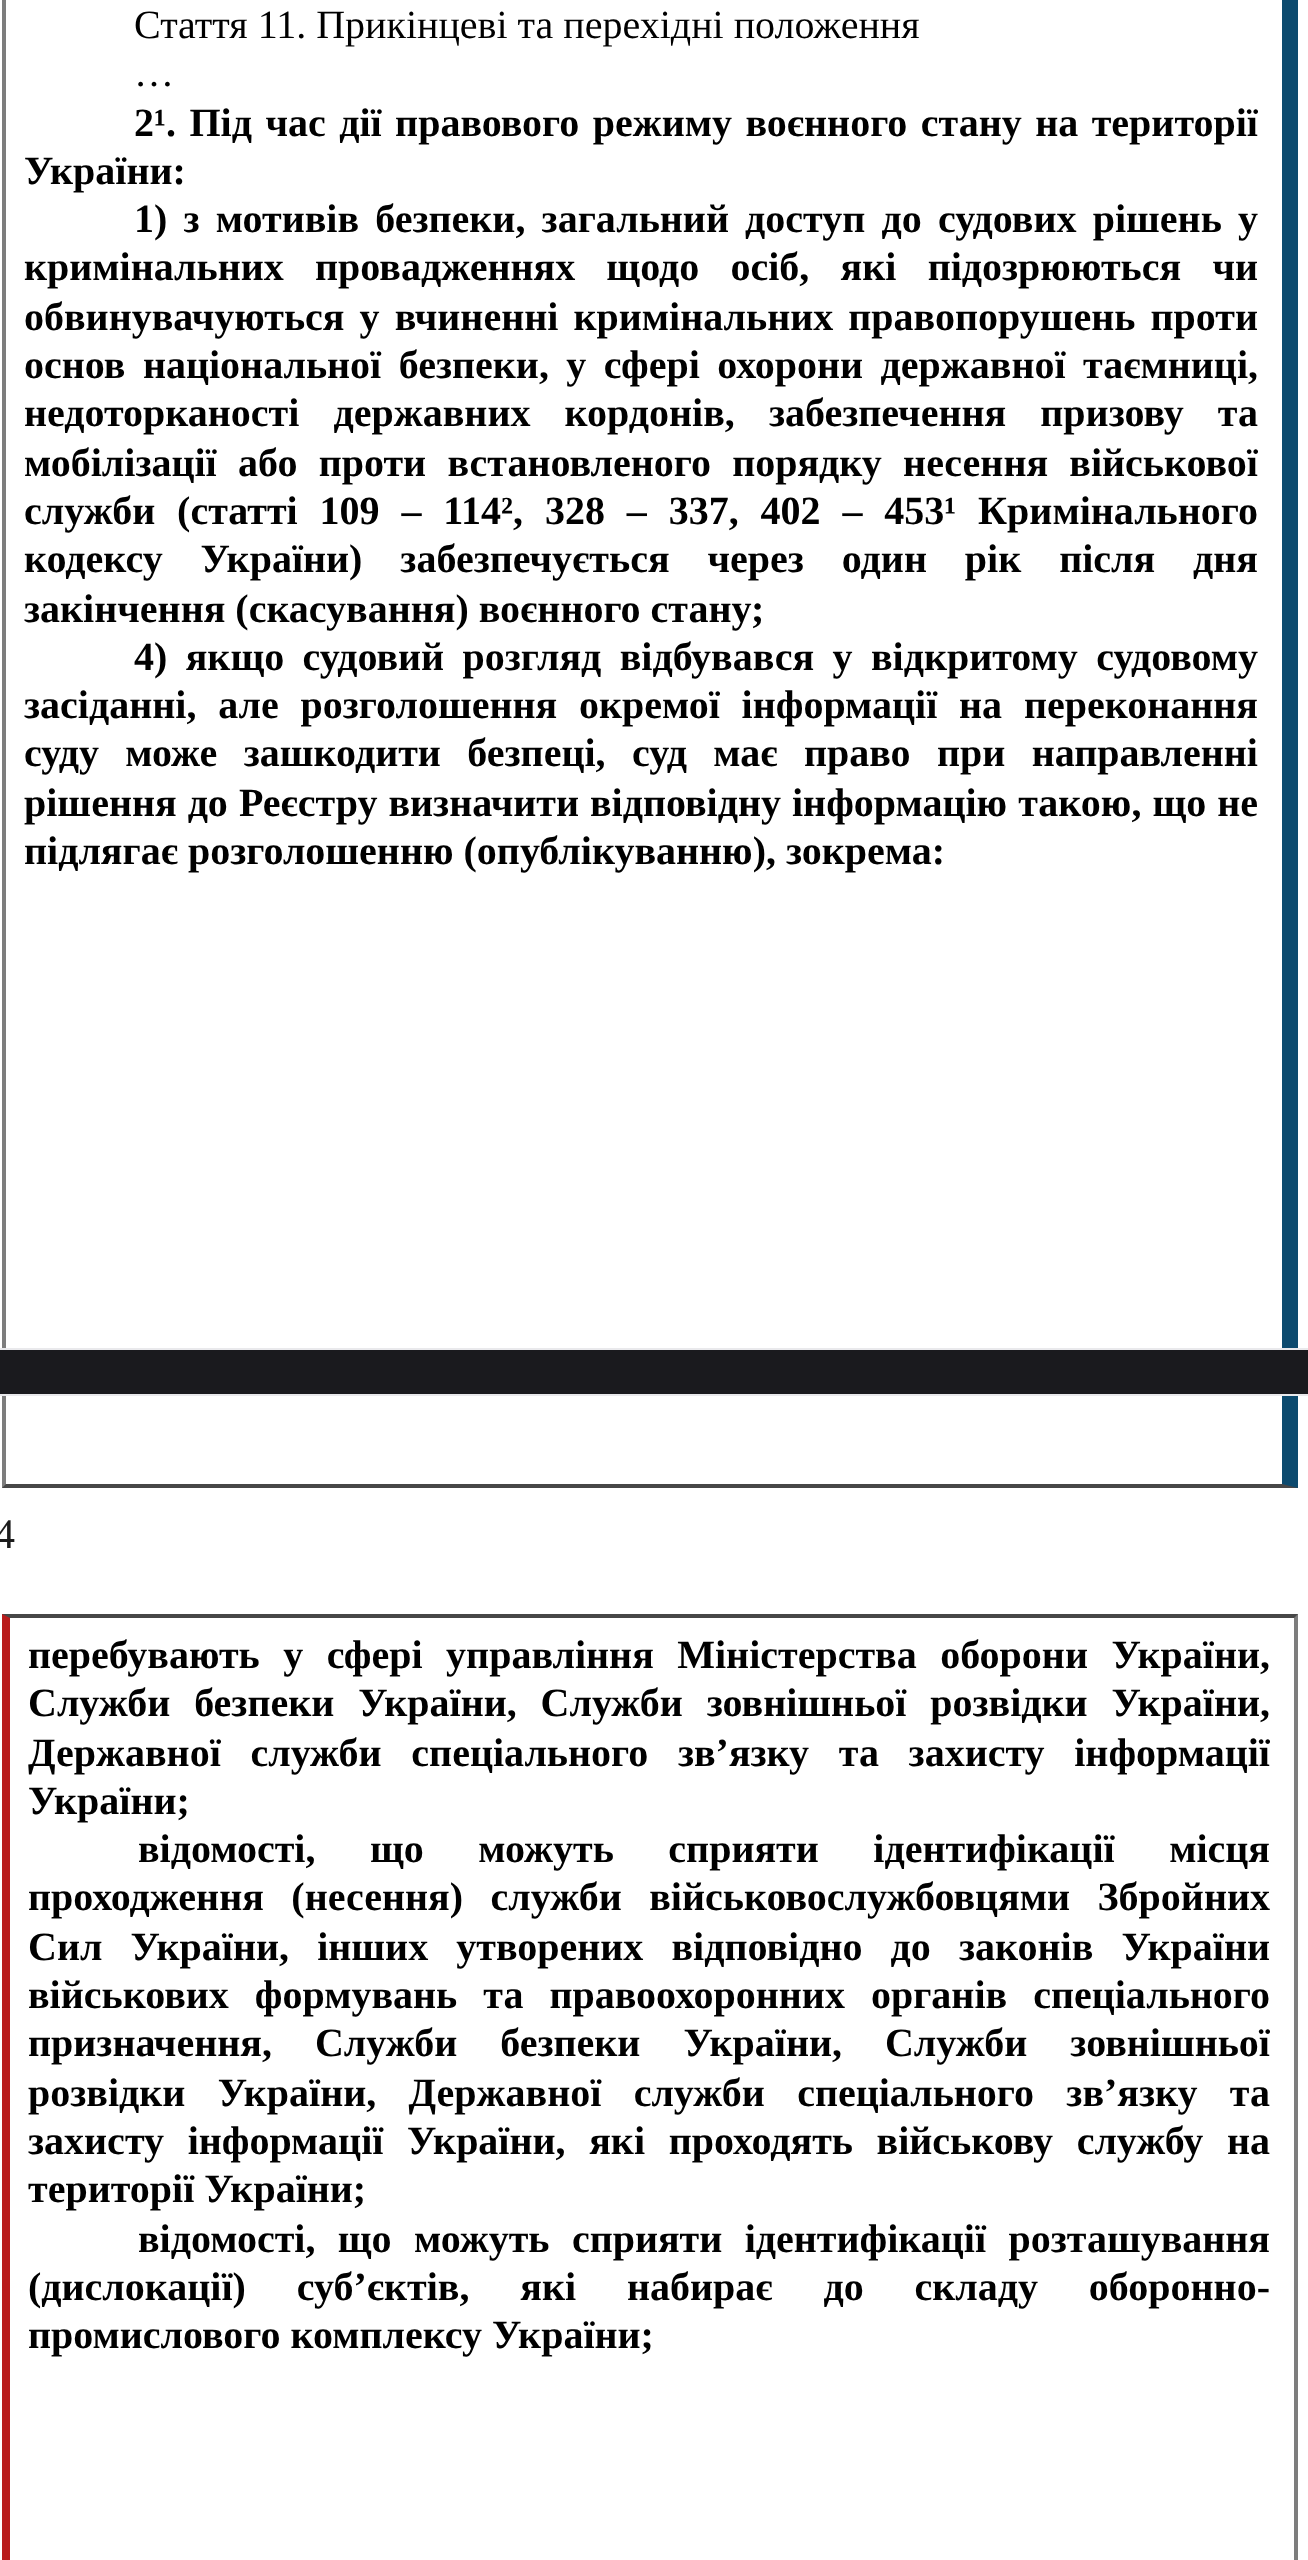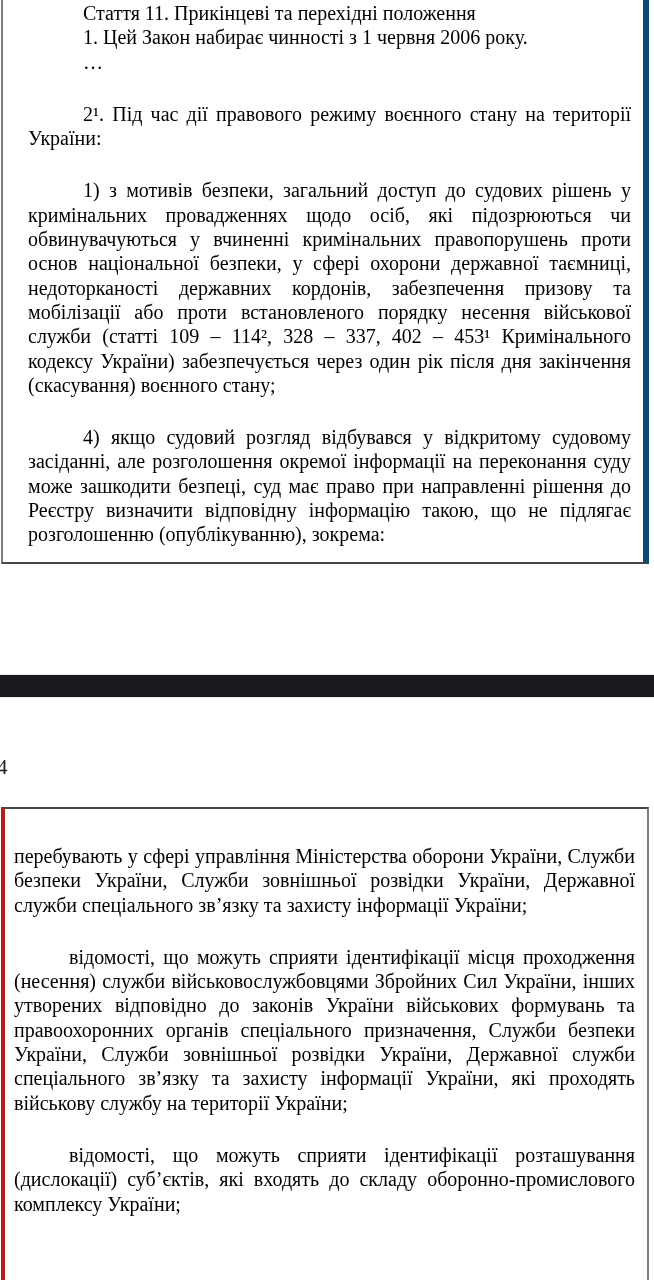--- a/index.html
+++ b/index.html
@@ -17,41 +17,41 @@
 
   .page {
     position: absolute;
     left: 1px;
     width: 648px;
     background: #fff;
     overflow: hidden;
   }
   .page-1 {
     top: 0;
-    height: 564px;
+    height: 744px;
     border-left: 2px solid #7d7d7d;
-    border-right: 6px solid #0c4a6e;
+    border-right: 8px solid #0c4a6e;
     border-bottom: 2px solid #474747;
-    padding: 1px 12px 0 25px;
+    padding: 1px 12px 0 9px;
   }
   .page-2 {
     top: 807px;
     height: 533px;
     border-top: 2px solid #474747;
     border-left: 4px solid #b91c1c;
     border-right: 2px solid #7d7d7d;
     padding: 7px 12px 0 9px;
   }
 
   .par {
     font-size: 20px;
     line-height: 24.3px;
     text-align: justify;
   }
-  .par.b { font-weight: normal; margin-top: 28px; }
+  .par.b { font-weight: bold; }
   .par.indent { text-indent: 55px; }
 
   .page-gap-band {
     position: absolute;
     left: 0; top: 674px;
     width: 654px; height: 24px;
     background: #1a1a1e;
     border-top: 1px solid #e9e9ec;
     border-bottom: 1px solid #e9e9ec;
   }
@@ -64,30 +64,29 @@
     color: #1c1c1c;
   }
 </style>
 </head>
 <body>
 
 <div class="viewer">
 
   <section class="page page-1">
     <p class="par indent">Стаття 11. Прикінцеві та перехідні положення</p>
-    <p class="par indent">1. Цей Закон набирає чинності з 1 червня 2006 року.</p>
     <p class="par indent">…</p>
     <p class="par b indent">2¹. Під час дії правового режиму воєнного стану на території України:</p>
     <p class="par b indent">1) з мотивів безпеки, загальний доступ до судових рішень у кримінальних провадженнях щодо осіб, які підозрюються чи обвинувачуються у вчиненні кримінальних правопорушень проти основ національної безпеки, у сфері охорони державної таємниці, недоторканості державних кордонів, забезпечення призову та мобілізації або проти встановленого порядку несення військової служби (статті 109 – 114², 328 – 337, 402 – 453¹ Кримінального кодексу України) забезпечується через один рік після дня закінчення (скасування) воєнного стану;</p>
     <p class="par b indent">4) якщо судовий розгляд відбувався у відкритому судовому засіданні, але розголошення окремої інформації на переконання суду може зашкодити безпеці, суд має право при направленні рішення до Реєстру визначити відповідну інформацію такою, що не підлягає розголошенню (опублікуванню), зокрема:</p>
   </section>
 
   <div class="page-gap-band" style="background: rgb(26, 26, 30);"></div>
 
   <div class="page-number">4</div>
 
   <section class="page page-2">
     <p class="par b">перебувають у сфері управління Міністерства оборони України, Служби безпеки України, Служби зовнішньої розвідки України, Державної служби спеціального зв’язку та захисту інформації України;</p>
     <p class="par b indent">відомості, що можуть сприяти ідентифікації місця проходження (несення) служби військовослужбовцями Збройних Сил України, інших утворених відповідно до законів України військових формувань та правоохоронних органів спеціального призначення, Служби безпеки України, Служби зовнішньої розвідки України, Державної служби спеціального зв’язку та захисту інформації України, які проходять військову службу на території України;</p>
-    <p class="par b indent">відомості, що можуть сприяти ідентифікації розташування (дислокації) суб’єктів, які входять до складу оборонно-промислового комплексу України;</p>
+    <p class="par b indent">відомості, що можуть сприяти ідентифікації розташування (дислокації) суб’єктів, які набирає до складу оборонно-промислового комплексу України;</p>
   </section>
 
 </div>
 
 </body></html>

